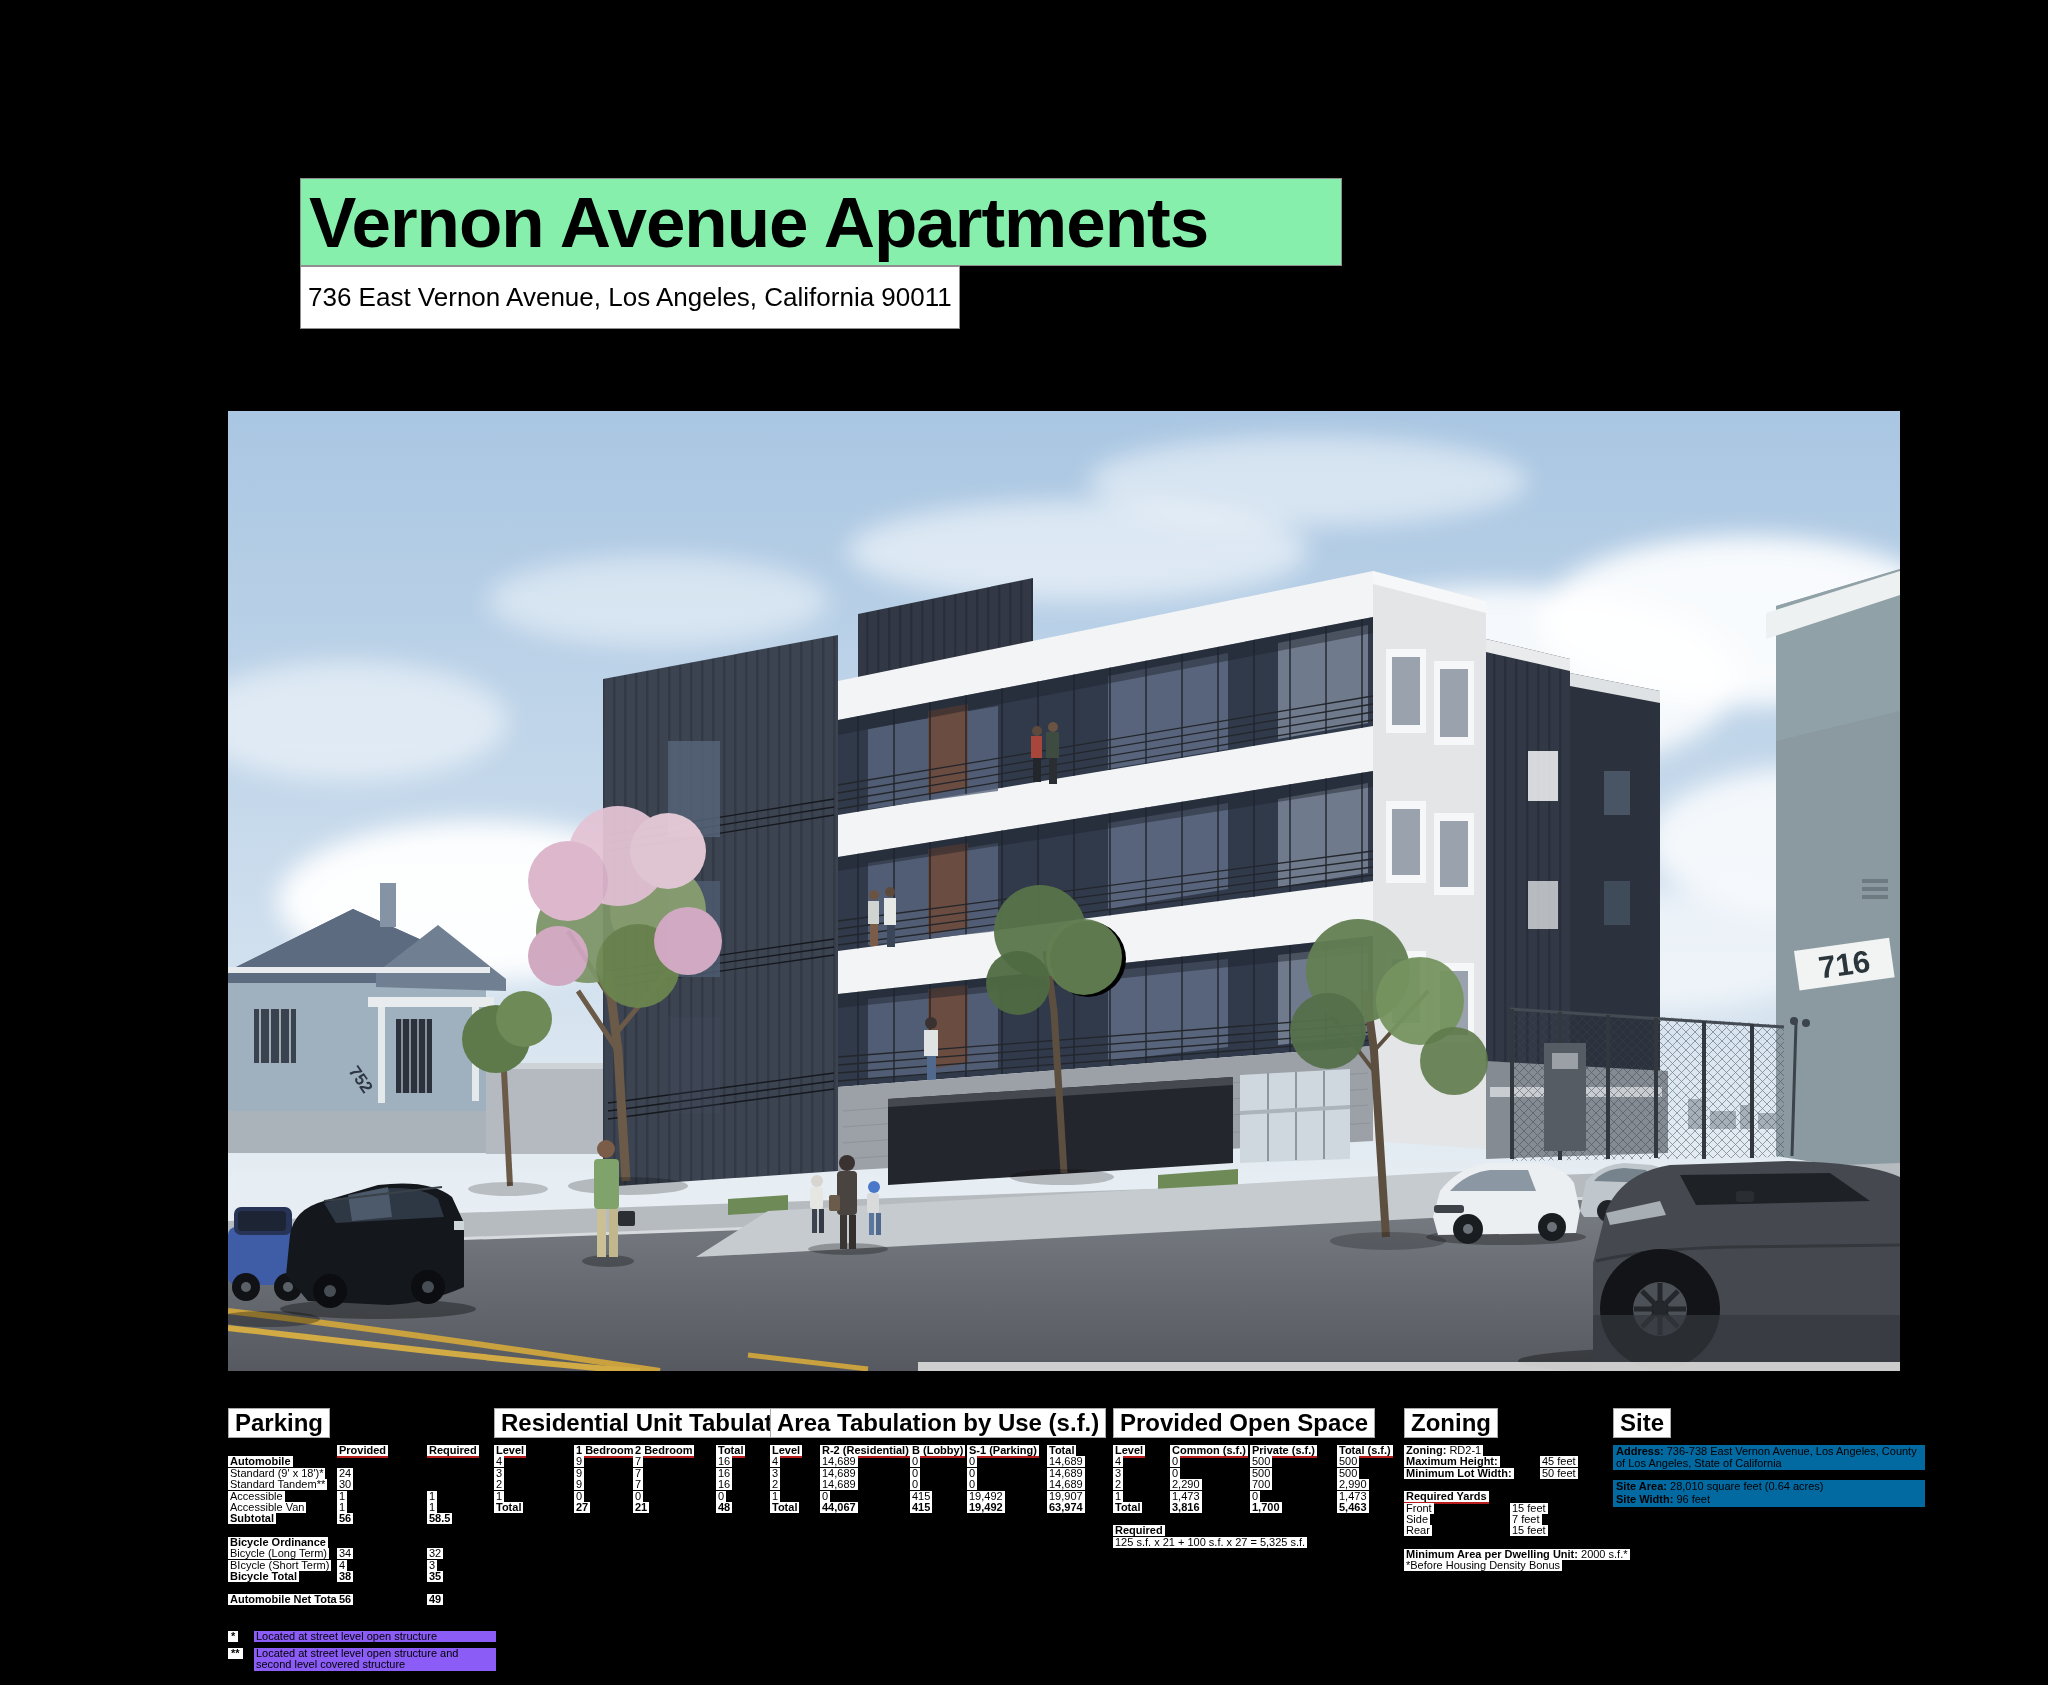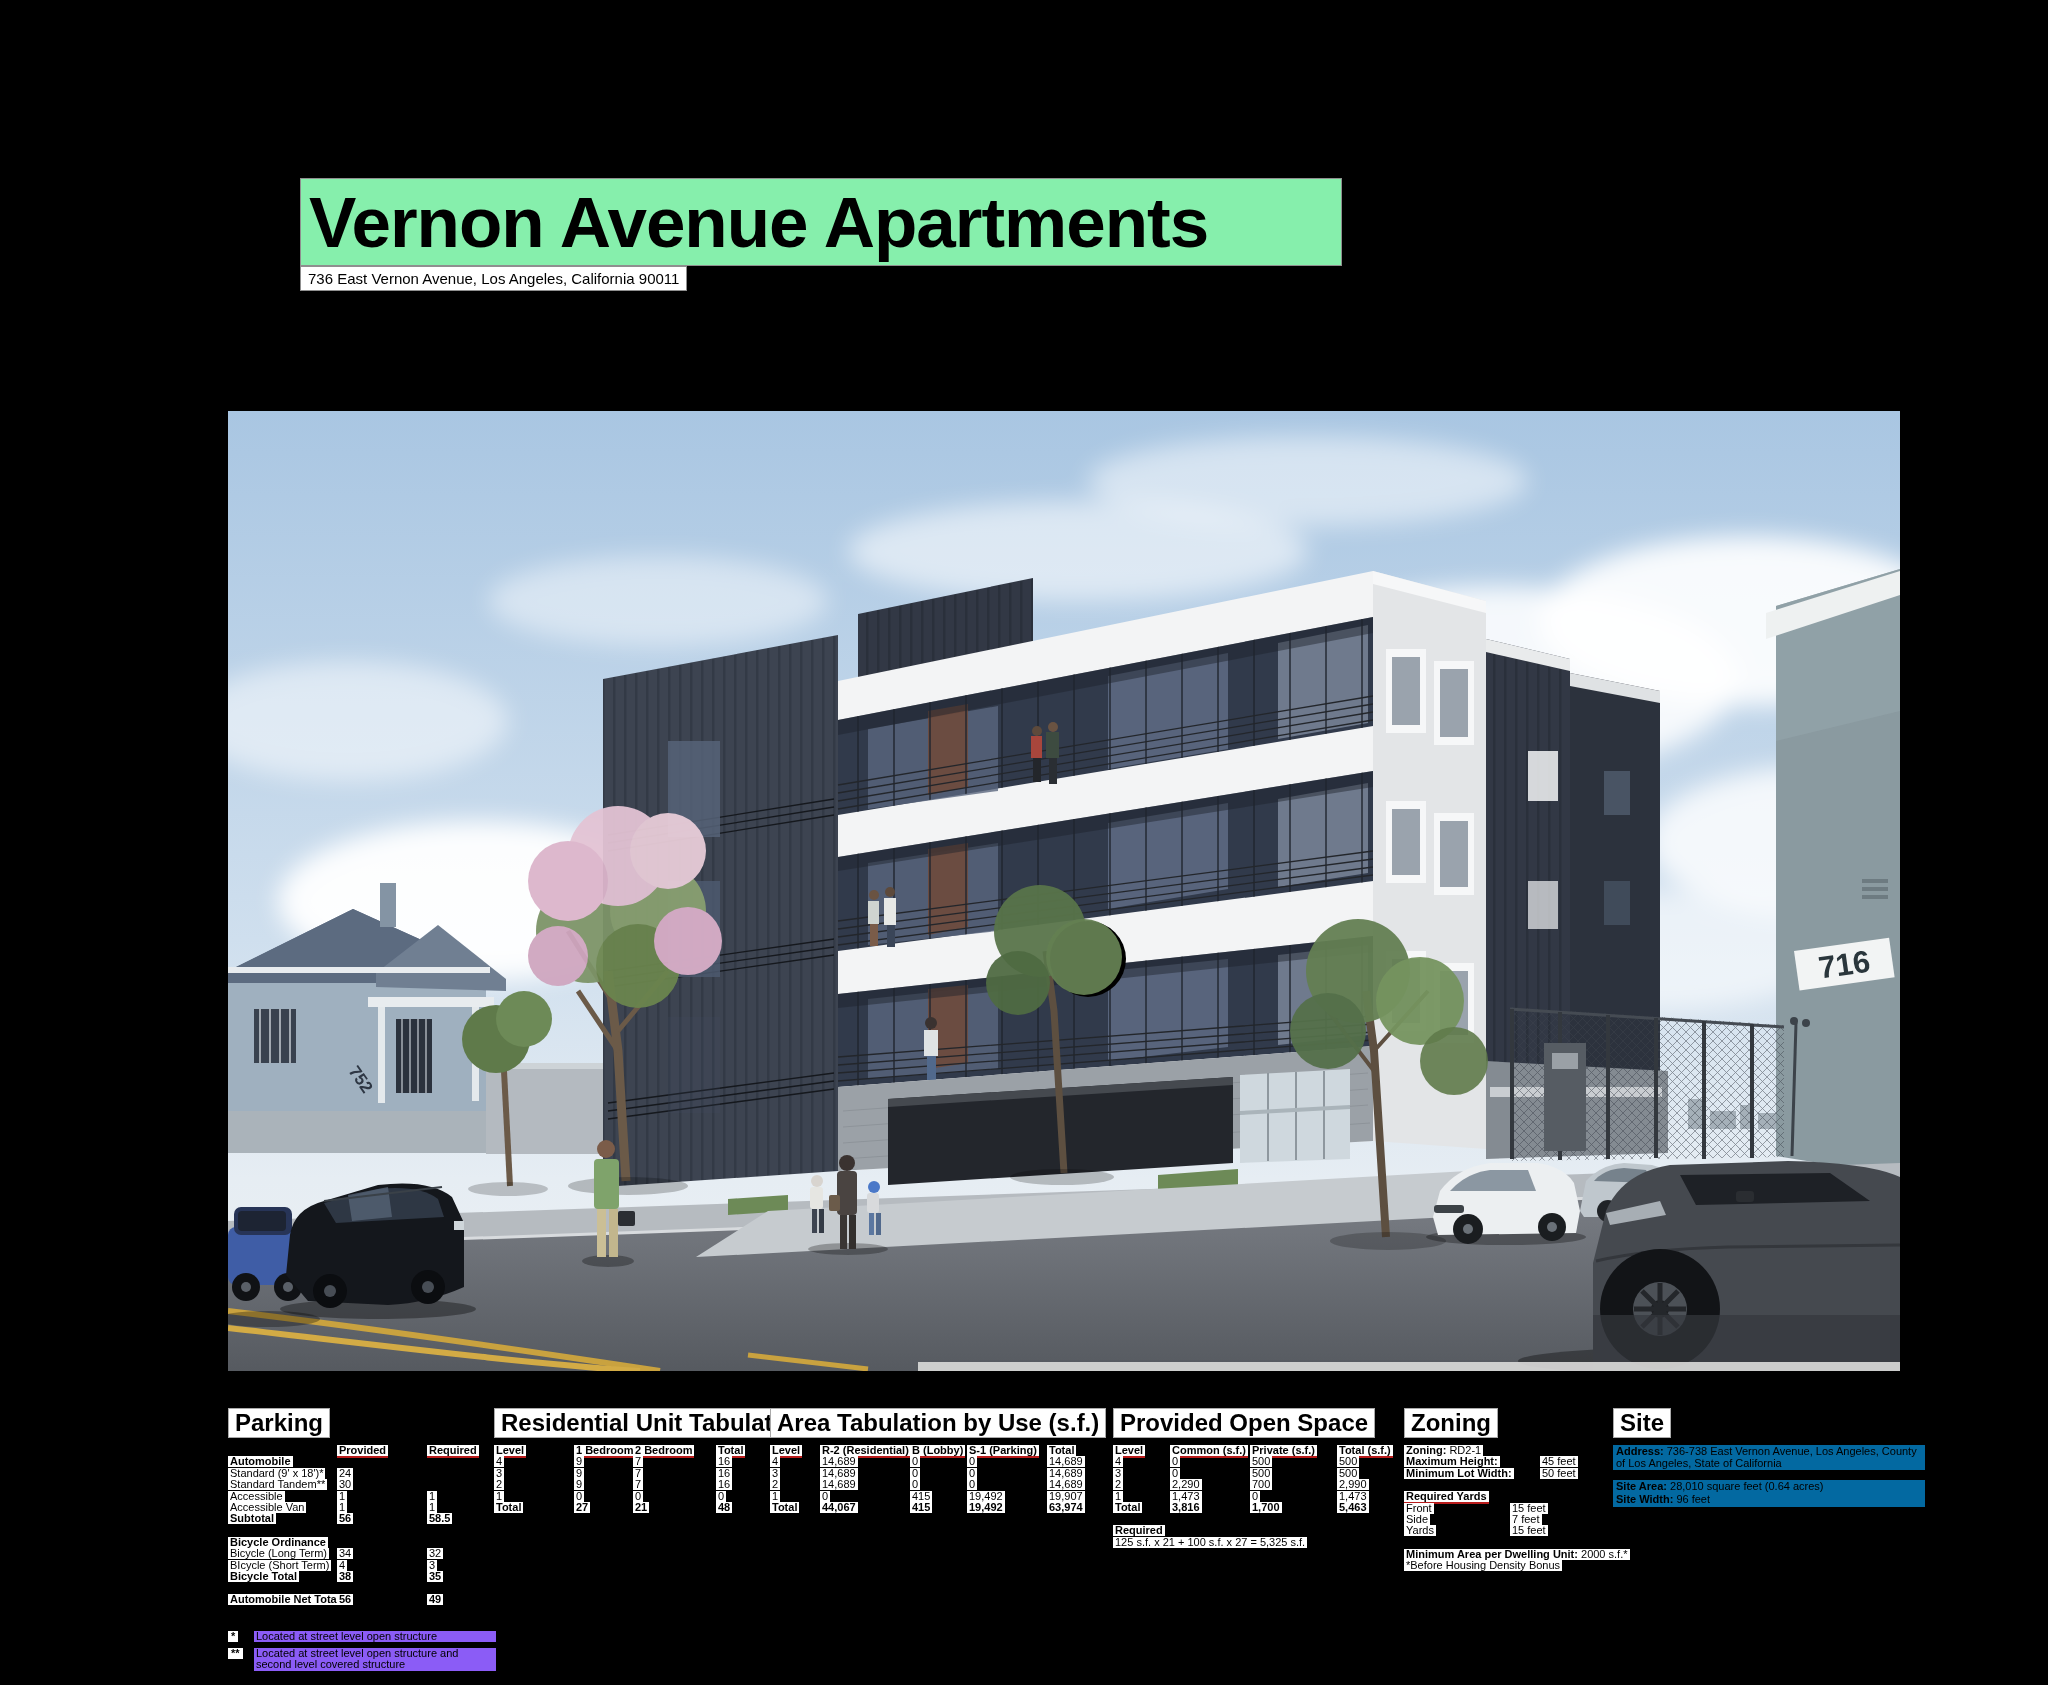--- a/index.html
+++ b/index.html
@@ -4,21 +4,21 @@
 <style>
   html,body{margin:0;padding:0;background:#000;}
   .stage{position:relative;width:2048px;height:1685px;background:#000;overflow:hidden;
          font-family:"Liberation Sans", sans-serif;}
   
   .title-box{position:absolute;left:300px;top:178px;width:1040px;height:86px;background:#86efac;
              border:1px solid #8f8f8f;display:flex;align-items:center;}
   .title-box h1{margin:0;padding:0 8px;font-size:71px;font-weight:bold;color:#000;
                 letter-spacing:-1px;white-space:nowrap;}
   .addr-box{position:absolute;left:300px;top:266px;background:#fff;border:1px solid #8f8f8f;
-            font-size:15px;color:#000;padding:3px 7px;white-space:nowrap;}
+            font-size:26px;color:#000;padding:15px 7px;white-space:nowrap;}
   
   .render{position:absolute;left:228px;top:411px;width:1672px;height:960px;}
   
   .sec{position:absolute;color:#000;font-size:11px;line-height:11px;}
   .sec-title{display:inline-block;background:#fff;border:1px solid #aaa;font-size:24px;
              line-height:26px;font-weight:bold;padding:1px 6px;margin-bottom:7px;white-space:nowrap;}
   .r{position:relative;height:11.4px;white-space:nowrap;} .gap12{height:12px;} .gap22{height:22px;}
   .tt{position:absolute;left:0;top:0;display:inline-block;background:#fff;padding:0 2px;
       white-space:nowrap;}
   .b{font-weight:bold;}
@@ -630,21 +630,21 @@
       </div>
     <div class="r">
         <span class="tt">Front</span>
         <span class="tt v2">15 feet</span>
       </div>
     <div class="r">
         <span class="tt">Side</span>
         <span class="tt v2">7 feet</span>
       </div>
     <div class="r">
-        <span class="tt">Yards</span>
+        <span class="tt">Rear</span>
         <span class="tt v2">15 feet</span>
       </div>
     <div class="gap12"></div>
     <div class="r">
         <span class="tt"><span class="b">Minimum Area per Dwelling Unit:</span> <span>2000 s.f.*</span></span>
       </div>
     <div class="r">
         <span class="tt">*Before Housing Density Bonus</span>
       </div>
   </div>

